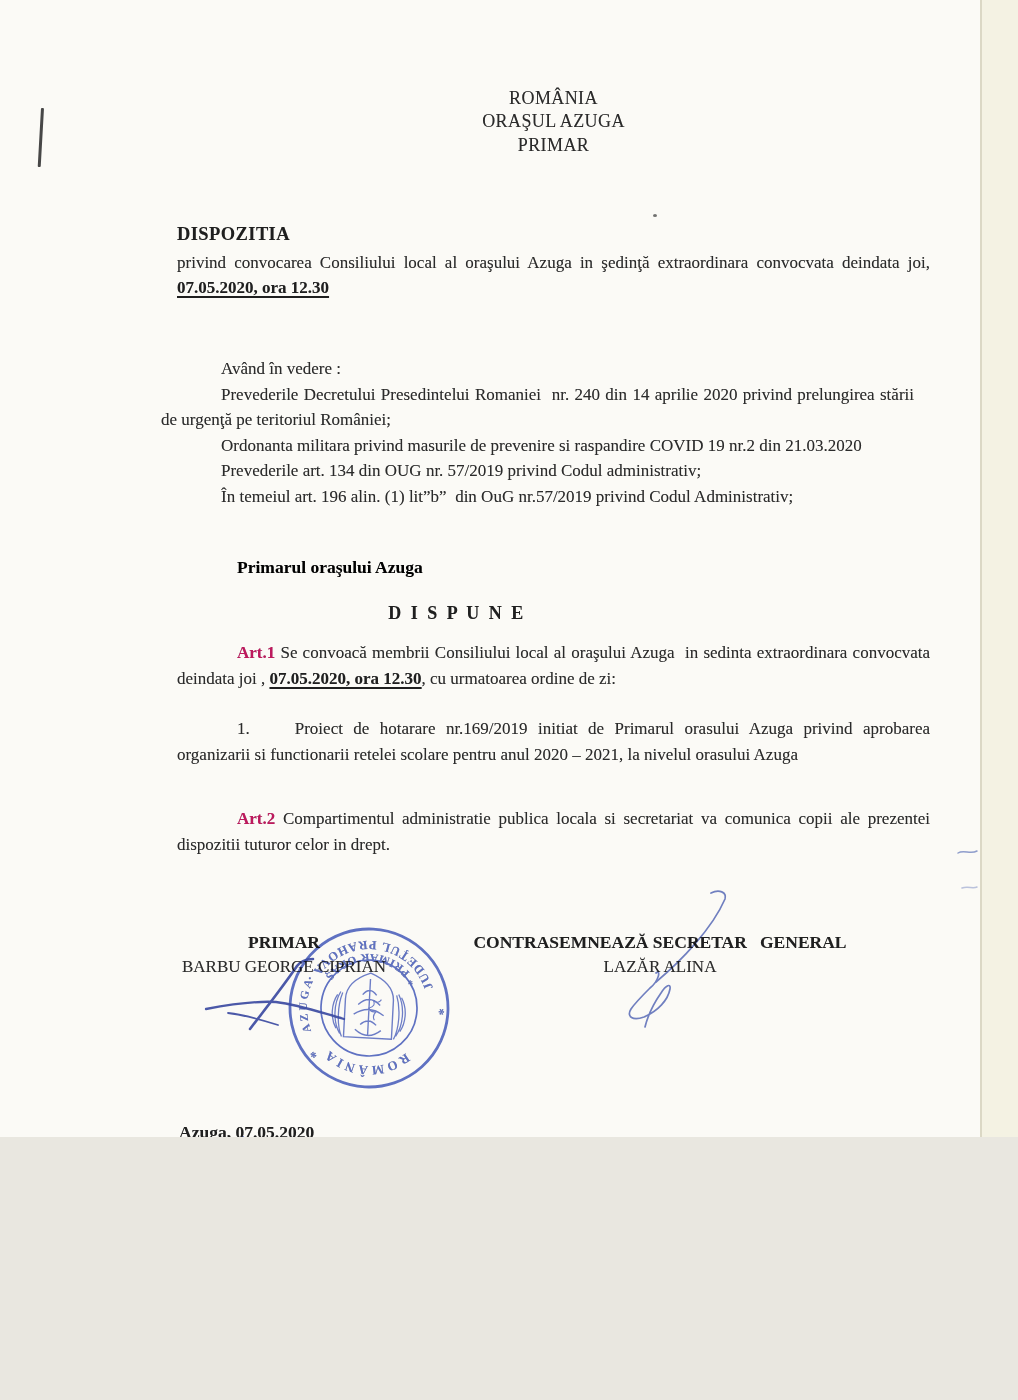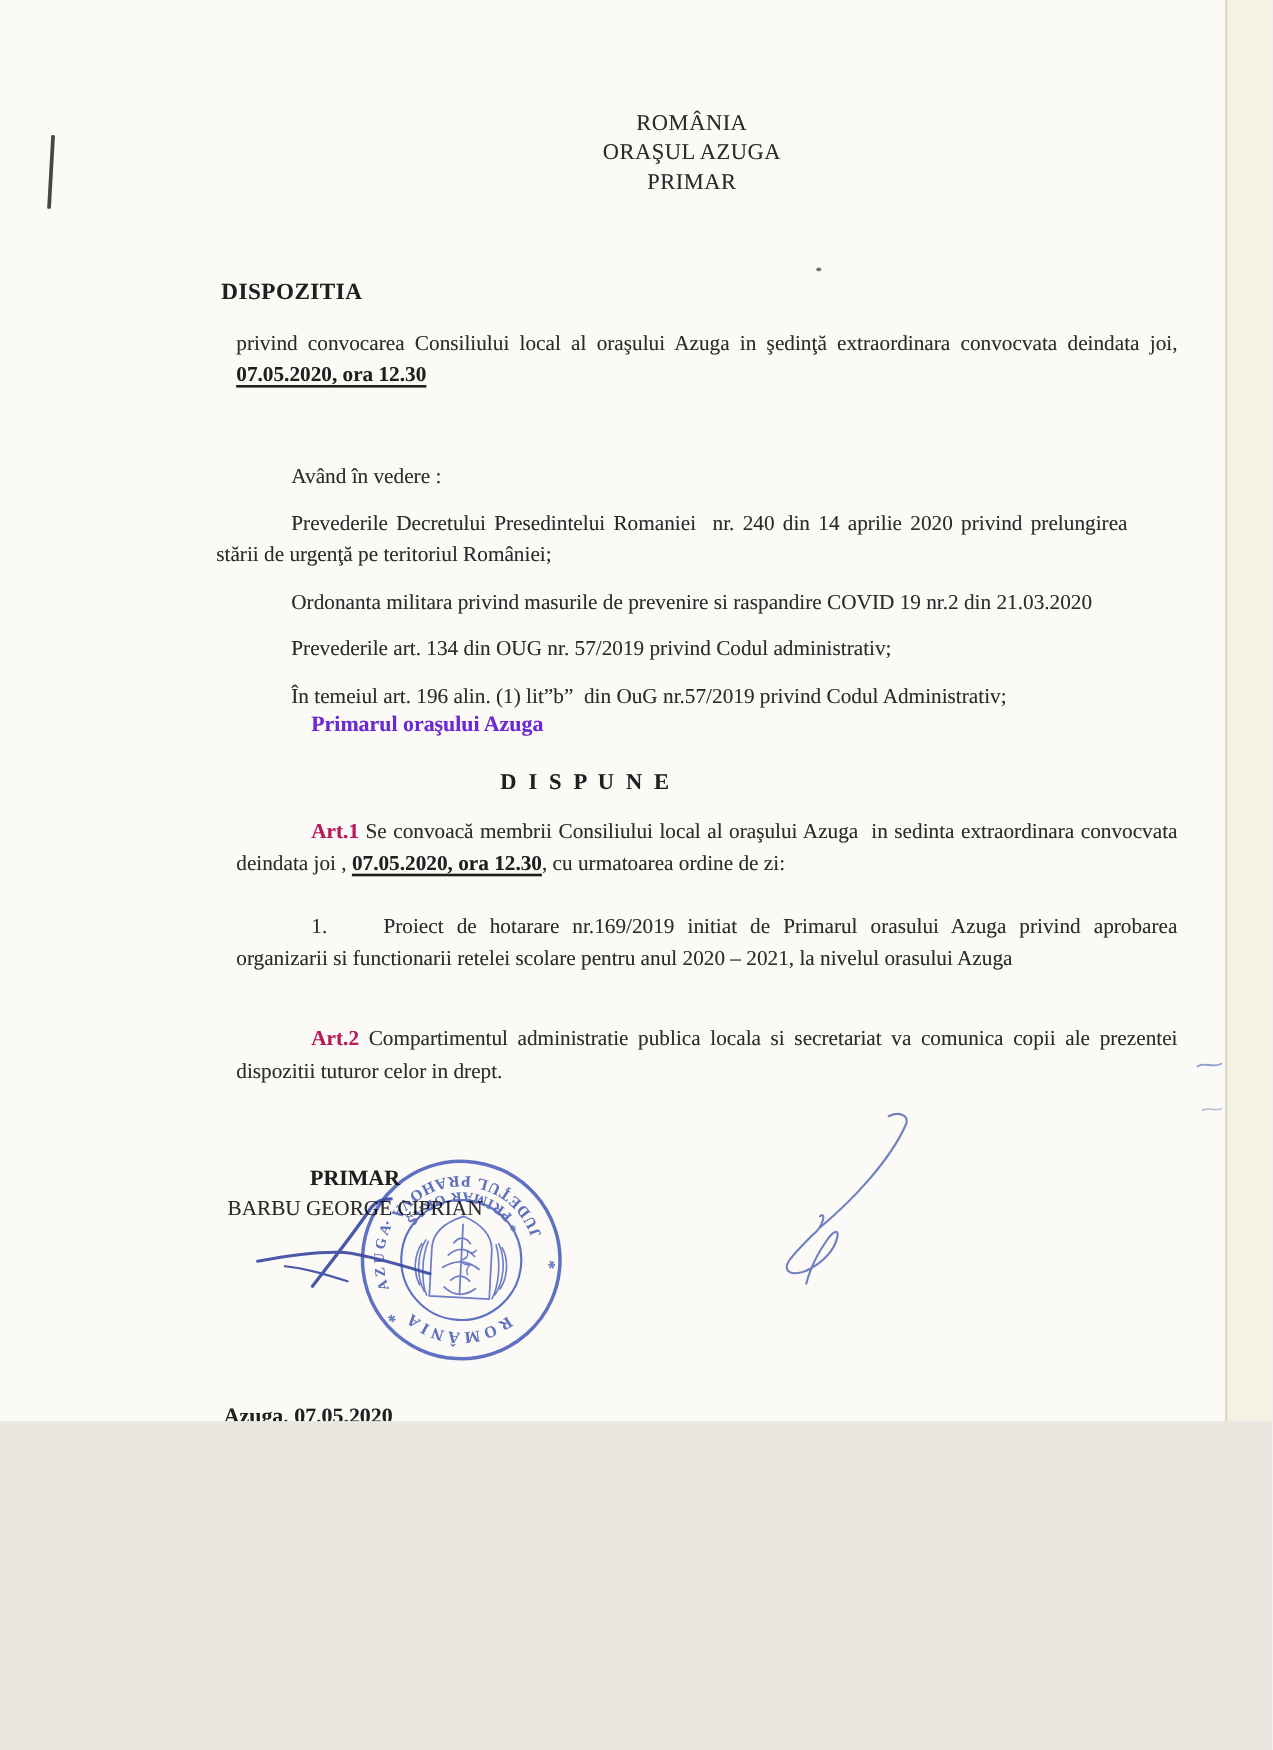--- a/index.html
+++ b/index.html
@@ -8,32 +8,32 @@
     background:#fbfaf6; overflow:hidden;
     font-family:"Liberation Serif", serif; color:#2b2b2b;
     text-shadow:0 0 0.5px rgba(45,45,45,.35);
   }
   .edge-strip { position:absolute; top:0; right:0; width:36px; height:100%; background:#f4f2e3; }
   .edge-line  { position:absolute; top:0; left:980px; width:2px; height:100%; background:#dbd8c5; }
   .artifact-line { position:absolute; left:41px; top:108px; width:2.6px; height:59px;
     background:#474747; transform:rotate(3.2deg); transform-origin:top left; border-radius:1px; }
   .speck { position:absolute; left:653px; top:214px; width:4px; height:3px; background:#4f4f4f; border-radius:50%; opacity:.8; }
 
-  p { margin:12px; }
+  p { margin:0; }
   .doc-header { position:absolute; top:87px; left:177px; width:753px; text-align:center;
     font-size:18px; line-height:23.3px; letter-spacing:.4px; }
   .doc-title { position:absolute; top:224px; left:177px; width:696px; margin:0; text-align:left;
     font-size:18.5px; font-weight:bold; letter-spacing:.4px; color:#1f1f1f; }
   .para { position:absolute; left:177px; width:753px; font-size:17px; line-height:25.5px; text-align:justify; }
   .subtitle { top:250px; line-height:25px; }
   .bu { font-weight:bold; text-decoration:underline; text-underline-offset:3px; text-decoration-thickness:1.6px; color:#1f1f1f; }
   .preamble { position:absolute; top:356px; left:161px; width:753px; font-size:17px; line-height:25.5px; }
   .preamble p { text-align:justify; text-indent:60px; }
   .indent { text-indent:60px; }
-  .issuer { position:absolute; top:557px; left:237px; font-size:17.5px; font-weight:bold; color:#6d28d9; }
+  .issuer { position:absolute; top:557px; left:237px; font-size:17.5px; font-weight:bold; color:#000000; }
   .dispune { position:absolute; top:603px; left:177px; width:560px; text-align:center;
     font-size:18px; font-weight:bold; letter-spacing:2.5px; color:#1f1f1f; }
   .art1 { top:640px; line-height:26px; }
   .item1 { top:716px; }
   .gap { display:inline-block; width:45px; }
   .art2 { top:806px; }
   b { color:#be185d; }
   .sig-left  { position:absolute; top:931px; left:172px; width:224px; text-align:center; line-height:23.5px; font-size:17px; }
   .sig-right { position:absolute; top:931px; left:468px; width:384px; text-align:center; line-height:23.5px; font-size:17px; }
   .role { font-weight:bold; font-size:17.5px; color:#1f1f1f; white-space:pre-wrap; }
@@ -77,20 +77,24 @@
 
   <p class="para item1 indent"><span>1.</span><span class="gap"></span><span>Proiect de hotarare nr.169/2019 initiat de Primarul orasului Azuga privind aprobarea organizarii si functionarii retelei scolare pentru anul 2020 – 2021, la nivelul orasului Azuga</span></p>
 
   <p class="para art2 indent"><b>Art.2</b><span> Compartimentul administratie publica locala si secretariat va comunica copii ale prezentei dispozitii tuturor celor in drept.</span></p>
 
   <div class="sig-left">
     <div class="role">PRIMAR</div>
     <div class="name">BARBU GEORGE CIPRIAN</div>
   </div>
 
+  <div class="sig-right">
+    <div class="role">CONTRASEMNEAZĂ SECRETAR&nbsp;&nbsp; GENERAL</div>
+    <div class="name">LAZĂR ALINA</div>
+  </div>
 
   <div class="doc-footer">
     <div>Azuga, 07.05.2020</div>
     <div>Nr.</div>
   </div>
 
   <div class="pagenum">1</div>
 
   <svg class="ink" viewBox="0 0 1018 1400">
     <defs>

